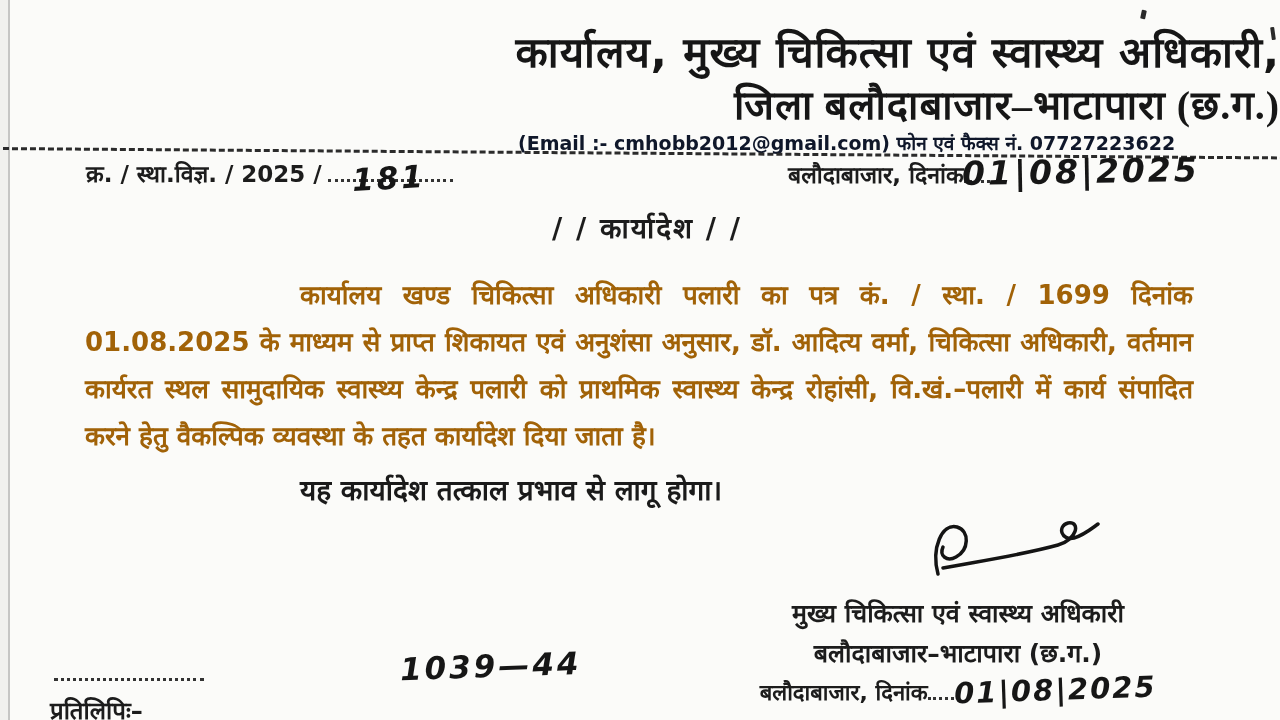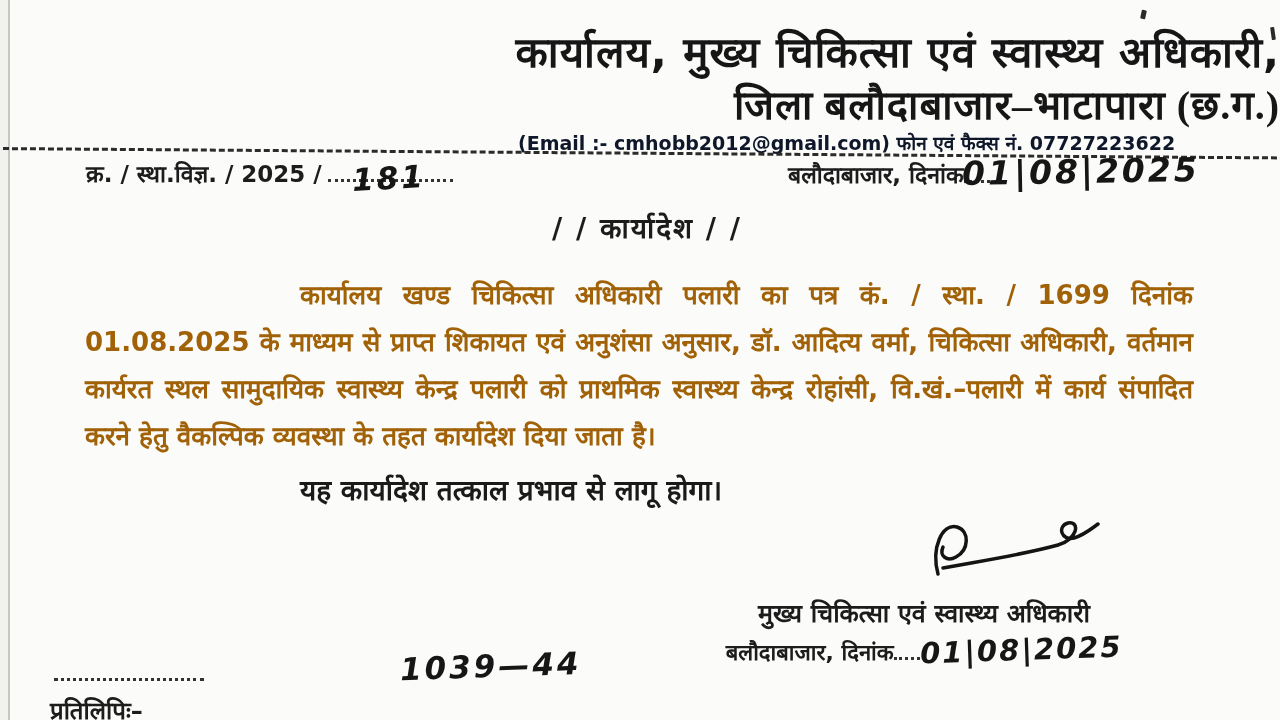--- a/index.html
+++ b/index.html
@@ -56,21 +56,21 @@
     text-align:justify;text-indent:215px;color:#a16207;
   }
   .para2{
     position:absolute;top:470px;left:300px;width:900px;
     font-size:28px;font-weight:600;color:#1a1a1a;
   }
 
   
   .sig{position:absolute;top:512px;left:905px;width:210px;height:80px;}
   .sig svg{width:100%;height:100%;}
-  .sig-block{position:absolute;top:595px;left:674px;width:500px;text-align:center;}
+  .sig-block{position:absolute;top:595px;left:708px;width:500px;text-align:center;}
   .sig-line1{font-size:25px;font-weight:bold;white-space:nowrap;}
   .sig-line2{font-size:25px;font-weight:bold;margin-top:6px;white-space:nowrap;}
   .sig-line3{font-size:22px;font-weight:600;margin-top:4px;white-space:nowrap;}
 
   
   .foot-ref{position:absolute;top:658px;left:50px;font-size:24px;font-weight:600;white-space:nowrap;}
   .dots-foot{width:150px;margin-left:4px;}
   .foot-copy{position:absolute;top:693px;left:50px;font-size:24px;font-weight:600;}
 </style>
 </head>
@@ -101,20 +101,21 @@
 
   <div class="sig">
     <svg viewBox="0 0 200 80" fill="none" stroke="#141414" stroke-width="3.5" stroke-linecap="round">
       <path d="M 28 62 C 21 36 32 11 47 15 C 60 19 59 38 46 45 C 37 50 29 44 33 35"></path>
       <path d="M 33 56 C 70 49 112 43 148 33 C 167 28 171 9 158 11 C 147 14 151 29 164 26 C 174 23 181 17 188 12"></path>
     </svg>
   </div>
 
   <div class="sig-block">
     <div class="sig-line1">मुख्य चिकित्सा एवं स्वास्थ्य अधिकारी</div>
+    <div class="sig-line2">बलौदाबाजार–भाटापारा (छ.ग.)</div>
     <div class="sig-line3"><span>बलौदाबाजार, दिनांक</span><span class="dots dots-right"></span><span class="hand hand-date-bottom">01|08|2025</span></div>
   </div>
 
   <div class="foot-ref"><span class="dots dots-foot"></span></div>
   <div class="hand hand-refno">1039—44</div>
   <div class="foot-copy">प्रतिलिपिः–</div>
 
 </div>
 
 </body></html>

